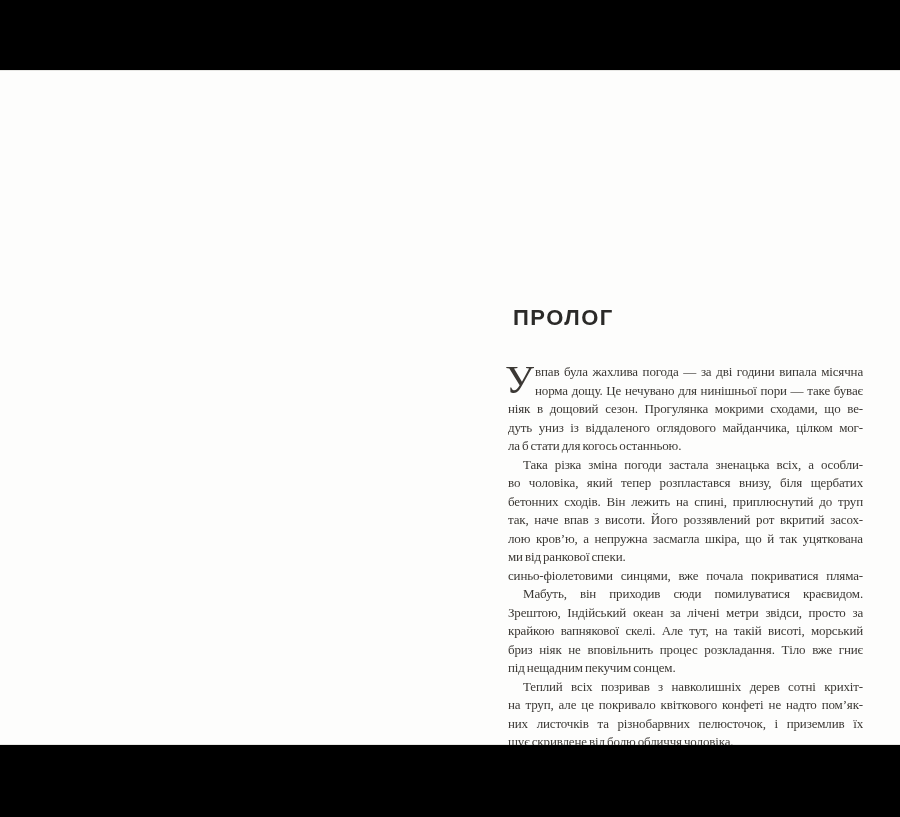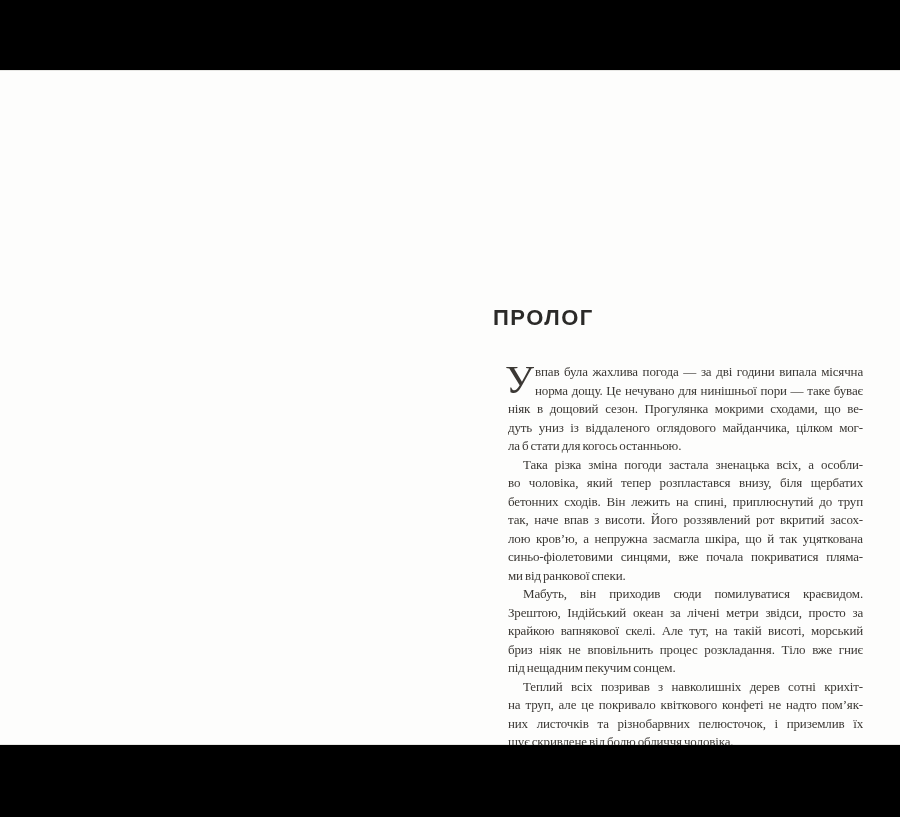--- a/index.html
+++ b/index.html
@@ -31,21 +31,21 @@
     left: 0;
     width: 900px;
     height: 675px;
     background: #fdfdfc;
     border-top: 1px solid #e7e7e4;
     border-bottom: 1px solid #e7e7e4;
     box-sizing: border-box;
   }
   .chapter-title {
     position: absolute;
-    left: 493px;
+    left: 513px;
     top: 219px;
     font-family: "Liberation Sans", sans-serif;
     font-weight: bold;
     font-size: 22px;
     letter-spacing: 1.5px;
     color: #2b2a28;
   }
   .text-block {
     position: absolute;
     left: 508px;
@@ -103,22 +103,22 @@
           <div class="line">ніяк в дощовий сезон. Прогулянка мокрими сходами, що ве-</div>
           <div class="line">дуть униз із віддаленого оглядового майданчика, цілком мог-</div>
           <div class="line last">ла б стати для когось останньою.</div>
         </div>
         <div class="para">
           <div class="line indent">Така різка зміна погоди застала зненацька всіх, а особли-</div>
           <div class="line">во чоловіка, який тепер розпластався внизу, біля щербатих</div>
           <div class="line">бетонних сходів. Він лежить на спині, приплюснутий до труп</div>
           <div class="line">так, наче впав з висоти. Його роззявлений рот вкритий засох-</div>
           <div class="line">лою кров’ю, а непружна засмагла шкіра, що й так уцяткована</div>
+          <div class="line last">ми від ранкової спеки.</div>
           <div class="line">синьо-фіолетовими синцями, вже почала покриватися пляма-</div>
-          <div class="line last">ми від ранкової спеки.</div>
         </div>
         <div class="para">
           <div class="line indent">Мабуть, він приходив сюди помилуватися краєвидом.</div>
           <div class="line">Зрештою, Індійський океан за лічені метри звідси, просто за</div>
           <div class="line">крайкою вапнякової скелі. Але тут, на такій висоті, морський</div>
           <div class="line">бриз ніяк не вповільнить процес розкладання. Тіло вже гниє</div>
           <div class="line last">під нещадним пекучим сонцем.</div>
         </div>
         <div class="para">
           <div class="line indent">Теплий всіх позривав з навколишніх дерев сотні крихіт-</div>

